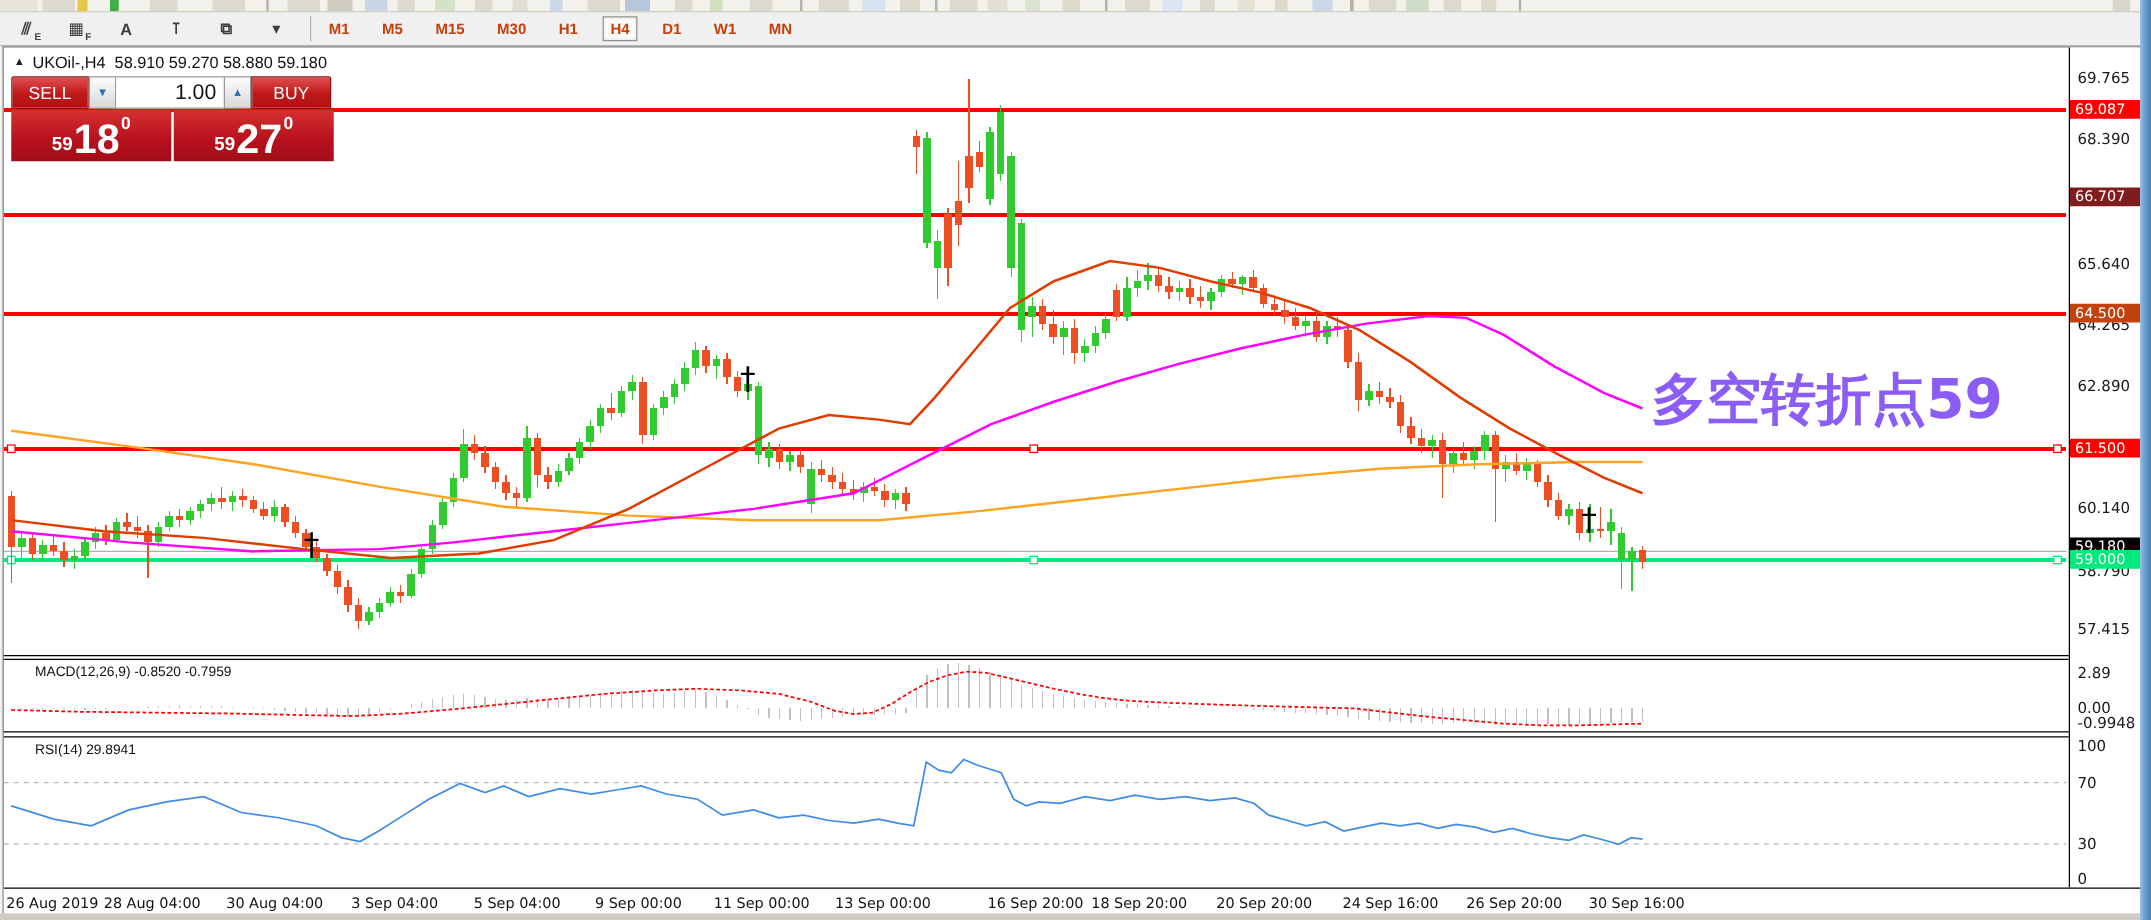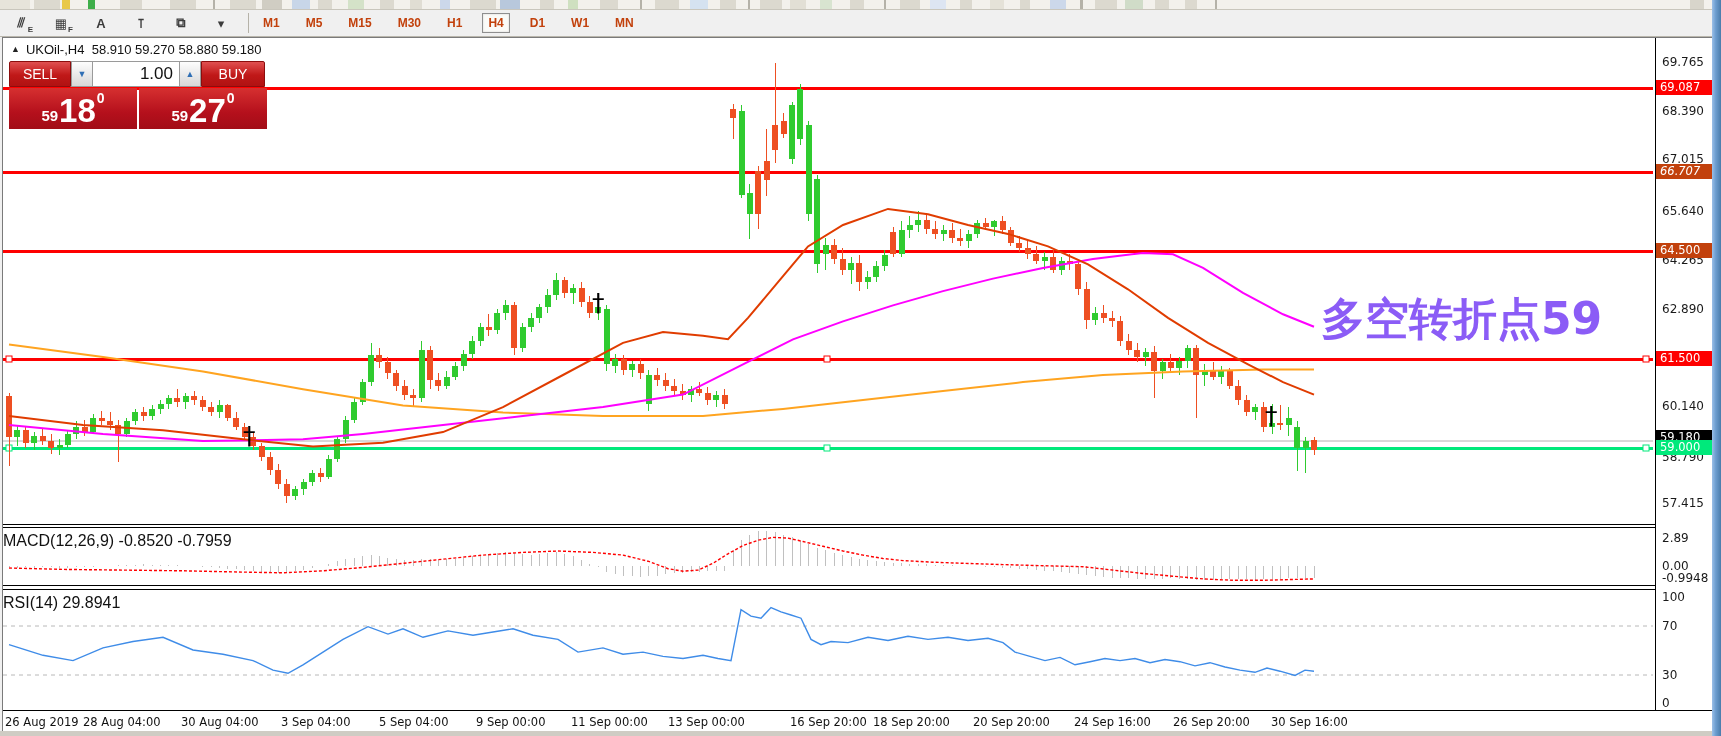--- a/index.html
+++ b/index.html
@@ -29,21 +29,21 @@
   .chart-frame { position:absolute; left:2px; top:37px; width:1710px; height:694px;
     background:#fff; border:1px solid #7a7a7a; }
   .pane-border { position:absolute; left:0; width:1710px; background:#000; height:1px; }
 
   svg { position:absolute; display:block; }
 
   .chart-title { position:absolute; left:8px; top:4px; font-size:13px; color:#111;
     font-family:"Liberation Sans",sans-serif; white-space:nowrap; }
   .chart-title .tri { font-size:9px; vertical-align:2px; margin-right:6px; color:#222; }
 
-  .pane-label { position:absolute; left:0; font-size:16px; color:#111; white-space:nowrap; }
+  .pane-label { position:absolute; left:25px; font-size:11px; color:#111; white-space:nowrap; }
 
   
   .axis-col { position:absolute; left:1652px; top:0; width:58px; height:672px;
     border-left:1px solid #000; background:#fff; }
   .axis-label { position:absolute; left:1659px; font-size:12px; color:#1a1a1a; white-space:nowrap;
     font-family:"DejaVu Sans",sans-serif; }
   .axis-badge { position:absolute; left:1653px; width:57px; height:15px; font-size:11.5px;
     color:#fff; text-align:left; padding-left:4px; line-height:15px; font-family:"DejaVu Sans",sans-serif; }
   .time-axis { position:absolute; left:0; top:672px; width:1710px; height:21px; background:#fff;
     border-top:1px solid #000; }
@@ -700,21 +700,21 @@
         <div class="axis-label" style="top: 412px;">58.790</div>
         <div class="axis-label" style="top: 458px;">57.415</div>
         <div class="axis-label" style="top: 493px;">2.89</div>
         <div class="axis-label" style="top: 521px;">0.00</div>
         <div class="axis-label" style="top: 533px;">-0.9948</div>
         <div class="axis-label" style="top: 552px;">100</div>
         <div class="axis-label" style="top: 581px;">70</div>
         <div class="axis-label" style="top: 630px;">30</div>
         <div class="axis-label" style="top: 658px;">0</div>
         <div class="axis-badge" style="top: 42px; background: rgb(254, 0, 0); color: rgb(255, 255, 255);">69.087</div>
-        <div class="axis-badge" style="top: 126px; background: #c2410c; color: rgb(255, 255, 255); font-style: italic;">66.707</div>
+        <div class="axis-badge" style="top: 112px; background: #7f1d1d; color: rgb(255, 255, 255);">66.707</div>
         <div class="axis-badge" style="top: 205px; background: #c2410c; color: rgb(255, 255, 255);">64.500</div>
         <div class="axis-badge" style="top: 313px; background: rgb(254, 0, 0); color: rgb(255, 255, 255);">61.500</div>
         <div class="axis-badge" style="top: 392px; background: rgb(0, 0, 0); color: rgb(255, 255, 255);">59.180</div>
         <div class="axis-badge" style="top: 402px; background: rgb(0, 233, 123); color: rgb(255, 255, 255);">59.000</div>
       </div>
 
     <div class="time-axis" id="time-axis">
         <div class="time-label" style="left: 2px;">26 Aug 2019</div>
         <div class="time-label" style="left: 80px;">28 Aug 04:00</div>
         <div class="time-label" style="left: 178px;">30 Aug 04:00</div>

